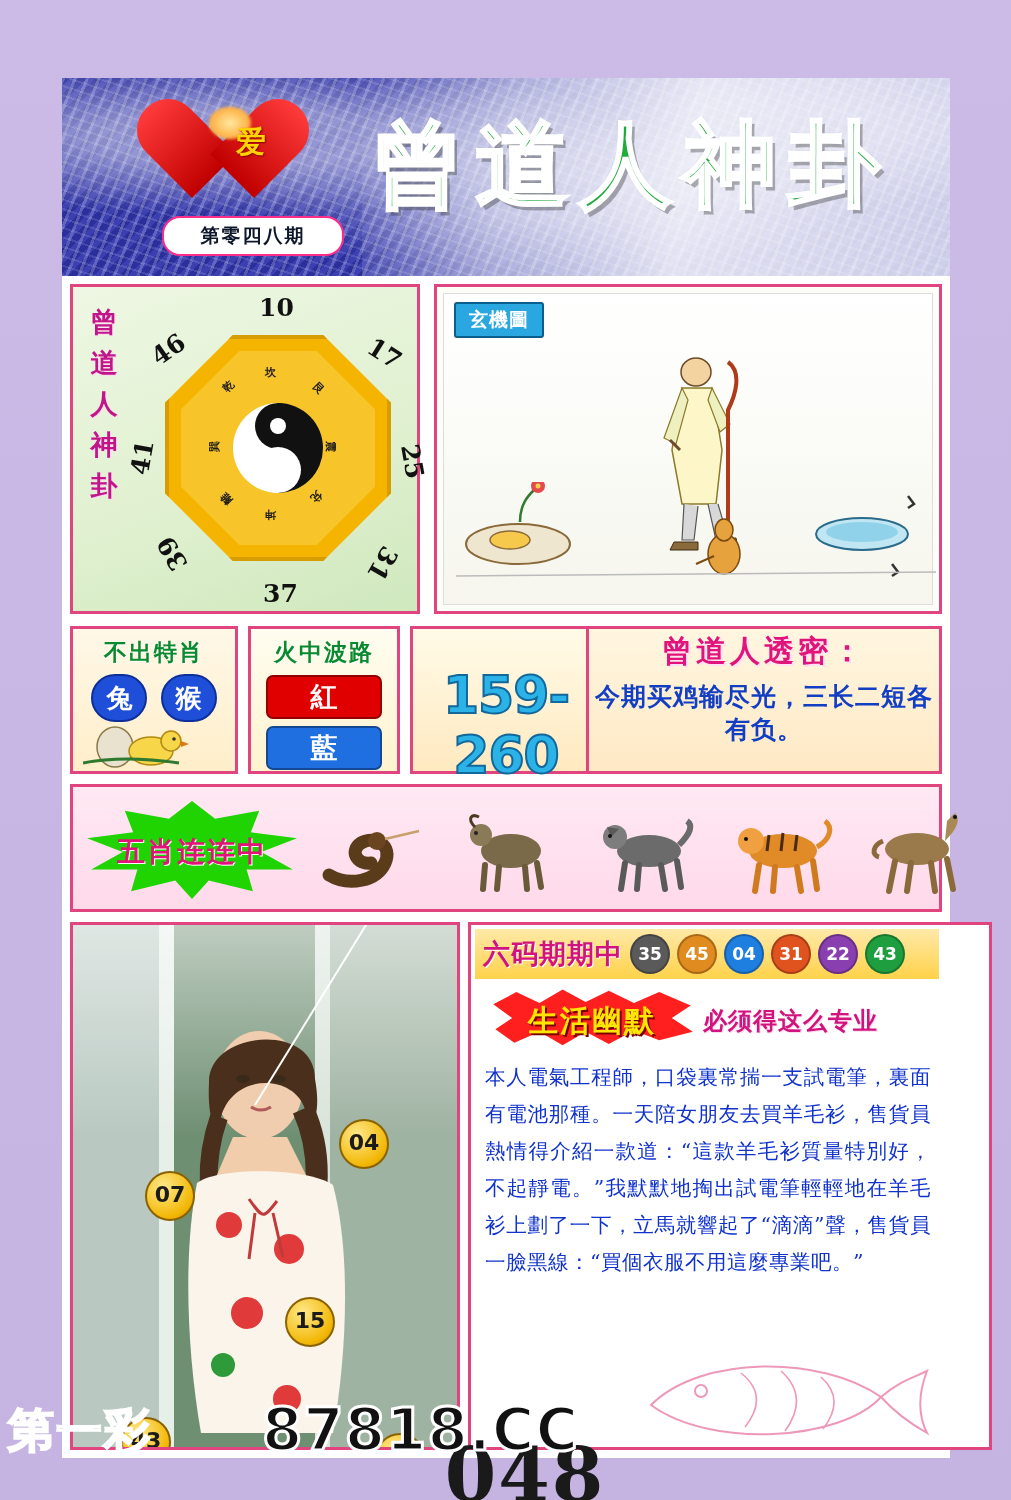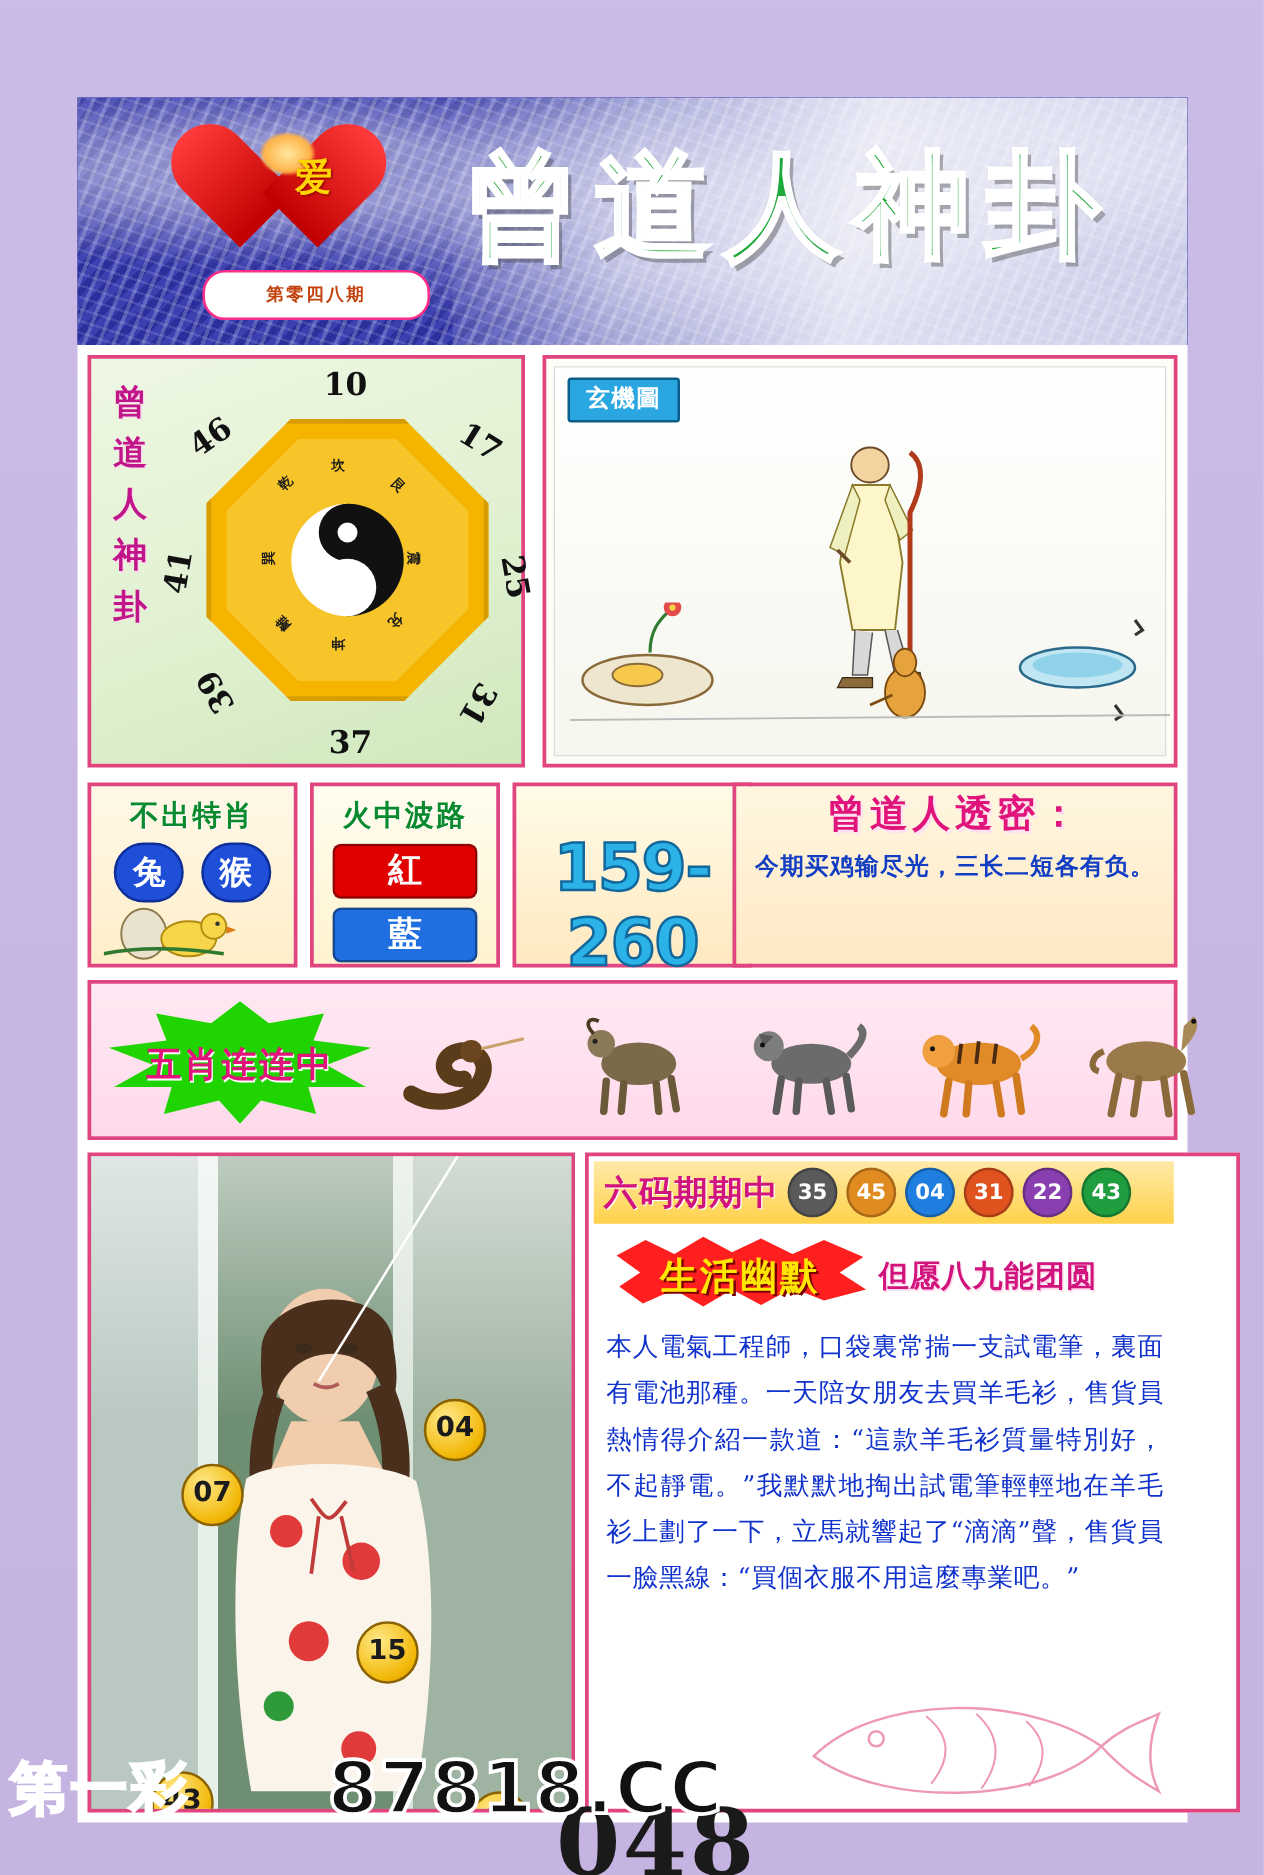--- a/index.html
+++ b/index.html
@@ -71,21 +71,21 @@
     font-size:30px;color:#ffd400;font-weight:bold;
     text-shadow:1px 1px 2px #8a0000;
   }
   .issue-badge{
     position:absolute;left:100px;top:228px;width:178px;height:36px;
     border:2px solid #ff2d8a;border-radius:18px;
     background:#ffffff;
     transform:translateY(-90px);
     display:flex;align-items:center;justify-content:center;
     font-family:"DejaVu Serif","Liberation Serif",serif;
-    font-size:14px;color:#c2410c;font-weight:bold;letter-spacing:2px;
+    font-size:19px;color:#0f172a;font-weight:bold;letter-spacing:2px;
   }
 
   
   .box{position:absolute;border:3px solid #e0457f;box-sizing:border-box;}
 
   
   .bagua-box{
     left:8px;top:206px;width:350px;height:330px;
     background:linear-gradient(160deg,#eef7e3,#dff0cf 60%,#cfe8bd);
   }
@@ -175,21 +175,21 @@
   }
   .secret-title{
     text-align:center;margin-top:2px;
     font-family:"DejaVu Serif","Liberation Serif",serif;
     font-size:30px;font-weight:bold;color:#e0147a;letter-spacing:4px;
     text-shadow:2px 2px 0 #ffe2f1;
   }
   .secret-line{
     text-align:center;margin-top:8px;
     font-family:"DejaVu Serif","Liberation Serif",serif;
-    font-size:19px;color:#123ec4;font-weight:bold;letter-spacing:1px;
+    font-size:25px;color:#123ec4;font-weight:bold;letter-spacing:1px;
   }
 
   
   .r3{left:8px;top:706px;width:872px;height:128px;background:linear-gradient(180deg,#ffe9f3,#ffd9ea);}
   .star{
     position:absolute;left:14px;top:14px;width:210px;height:98px;
     background:#1fd400;
     clip-path:polygon(50% 0%,61% 18%,82% 10%,78% 32%,100% 38%,83% 52%,98% 70%,76% 70%,79% 92%,58% 81%,50% 100%,42% 81%,21% 92%,24% 70%,2% 70%,17% 52%,0 38%,22% 32%,18% 10%,39% 18%);
   }
   .star-text{
@@ -484,21 +484,21 @@
         <span class="sball" style="background:#5a5a5a;">35</span>
         <span class="sball" style="background:#e08b1f;">45</span>
         <span class="sball" style="background:#1f7fe0;">04</span>
         <span class="sball" style="background:#e0531f;">31</span>
         <span class="sball" style="background:#8a3fb0;">22</span>
         <span class="sball" style="background:#1f9e3f;">43</span>
       </div>
 
       <div class="joke-burst"></div>
       <div class="joke-title">生活幽默</div>
-      <div class="joke-sub">但愿八九能团圆</div>
+      <div class="joke-sub">必须得这么专业</div>
       <div class="joke-body">本人電氣工程師，口袋裏常揣一支試電筆，裏面有電池那種。一天陪女朋友去買羊毛衫，售貨員熱情得介紹一款道：“這款羊毛衫質量特別好，不起靜電。”我默默地掏出試電筆輕輕地在羊毛衫上劃了一下，立馬就響起了“滴滴”聲，售貨員一臉黑線：“買個衣服不用這麼專業吧。”</div>
 
       <svg class="fish" viewBox="0 0 290 110">
         <path d="M10 60 C60 10 180 10 240 52 C200 96 70 104 10 60 Z" fill="none" stroke="#e0457f" stroke-width="2"></path>
         <path d="M240 52 C258 36 274 32 286 26 C276 52 278 72 286 88 C272 80 256 70 240 52 Z" fill="none" stroke="#e0457f" stroke-width="2"></path>
         <circle cx="60" cy="46" r="6" fill="none" stroke="#e0457f" stroke-width="2"></circle>
         <path d="M100 28 C120 44 120 62 104 82 M140 26 C160 44 160 64 144 86 M180 32 C198 48 196 66 182 84" fill="none" stroke="#e0457f" stroke-width="1.6"></path>
       </svg>
     </div>
 

